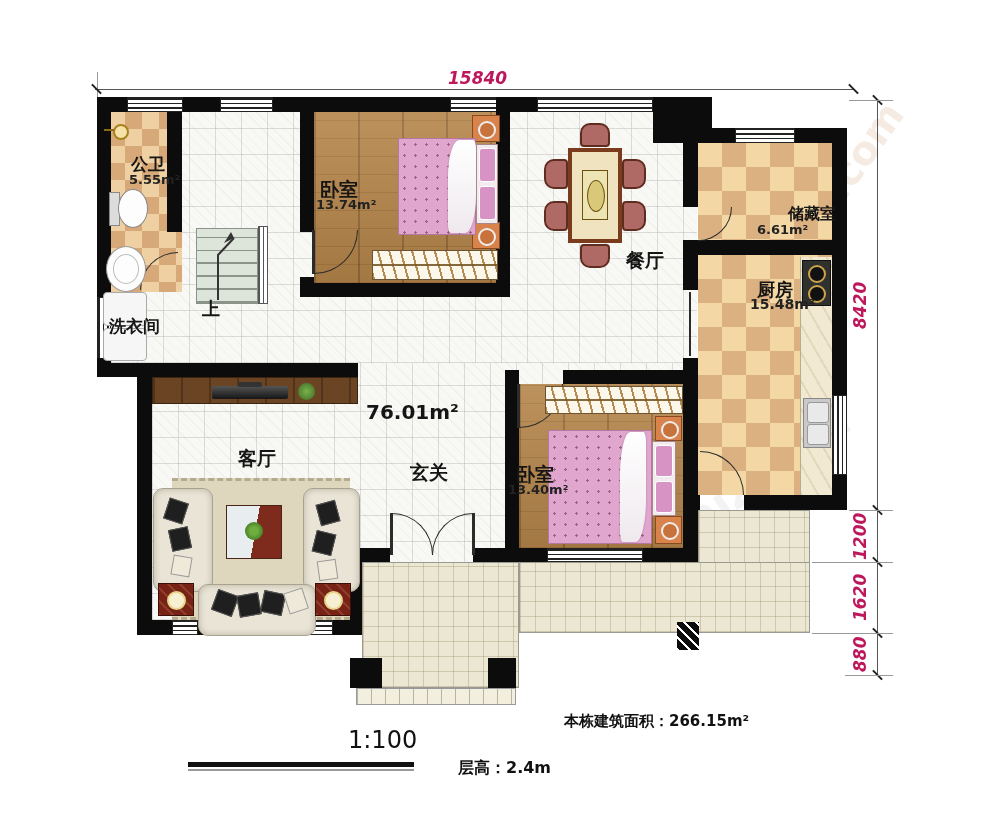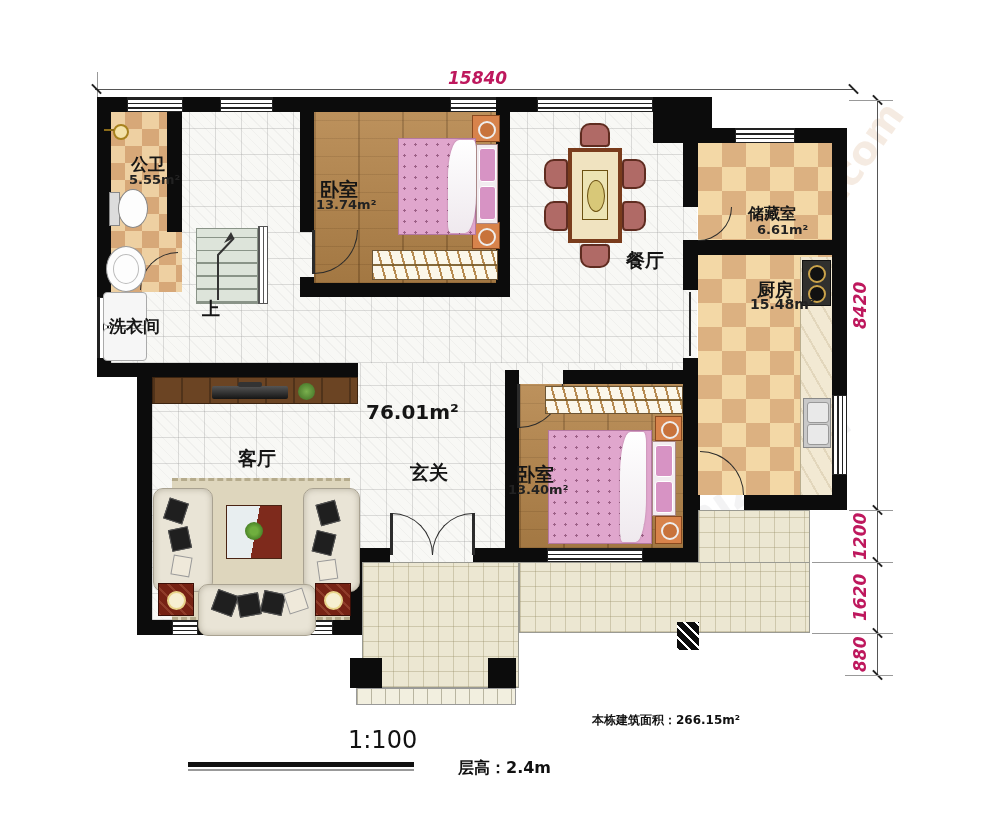--- a/index.html
+++ b/index.html
@@ -239,21 +239,21 @@
   <div class="sidetable" style="left:158px;top:583px;width:36px;height:33px;"></div>
   <div class="sidetable" style="left:315px;top:583px;width:36px;height:33px;"></div>
 
   <div class="room-name" style="left:131px;top:153px;font-size:17px;">公卫</div>
   <div class="room-area" style="left:129px;top:172px;">5.55m²</div>
   <div class="room-name" style="left:109px;top:315px;font-size:17px;">洗衣间</div>
   <div class="room-name" style="left:202px;top:297px;font-size:18px;">上</div>
   <div class="room-name" style="left:320px;top:177px;">卧室</div>
   <div class="room-area" style="left:316px;top:197px;">13.74m²</div>
   <div class="room-name" style="left:626px;top:248px;">餐厅</div>
-  <div class="room-name" style="left:748px;top:204px;font-size:16px;">储藏室</div>
+  <div class="room-name" style="left:788px;top:204px;font-size:16px;">储藏室</div>
   <div class="room-area" style="left:757px;top:222px;">6.61m²</div>
   <div class="room-name" style="left:757px;top:278px;font-size:18px;">厨房</div>
   <div class="room-area" style="left:750px;top:296px;font-size:14px;">15.48m²</div>
   <div class="room-name" style="left:366px;top:400px;font-size:20px;">76.01m²</div>
   <div class="room-name" style="left:238px;top:446px;">客厅</div>
   <div class="room-name" style="left:410px;top:460px;">玄关</div>
   <div class="room-name" style="left:516px;top:462px;">卧室</div>
   <div class="room-area" style="left:508px;top:482px;">13.40m²</div>
 
   <div class="dimline" style="left:95px;top:89px;width:760px;height:1px;"></div>
@@ -274,20 +274,20 @@
   <div class="extline" style="left:812px;top:633px;width:81px;height:1px;"></div>
   <div class="extline" style="left:845px;top:675px;width:48px;height:1px;"></div>
   <div class="dim vtext" style="left:850px;top:255px;height:100px;">8420</div>
   <div class="dim vtext" style="left:850px;top:506px;height:60px;">1200</div>
   <div class="dim vtext" style="left:850px;top:562px;height:70px;">1620</div>
   <div class="dim vtext" style="left:850px;top:630px;height:48px;">880</div>
 
   <div class="abs" style="left:188px;top:762px;width:226px;height:5px;background:#111;"></div>
   <div class="abs" style="left:188px;top:769px;width:226px;height:2px;background:#999;"></div>
   <div class="titleblock" style="left:348px;top:726px;font-size:24px;font-weight:normal;">1:100</div>
-  <div class="titleblock" style="left:592px;top:712px;font-size:12px;">
+  <div class="titleblock" style="left:564px;top:712px;font-size:15px;">
     <span>本栋建筑面积：</span><span>266.15m²</span>
   </div>
   <div class="titleblock" style="left:458px;top:758px;font-size:16px;">
     <span>层高：</span><span>2.4m</span>
   </div>
 
 </div>
 
 </body></html>

